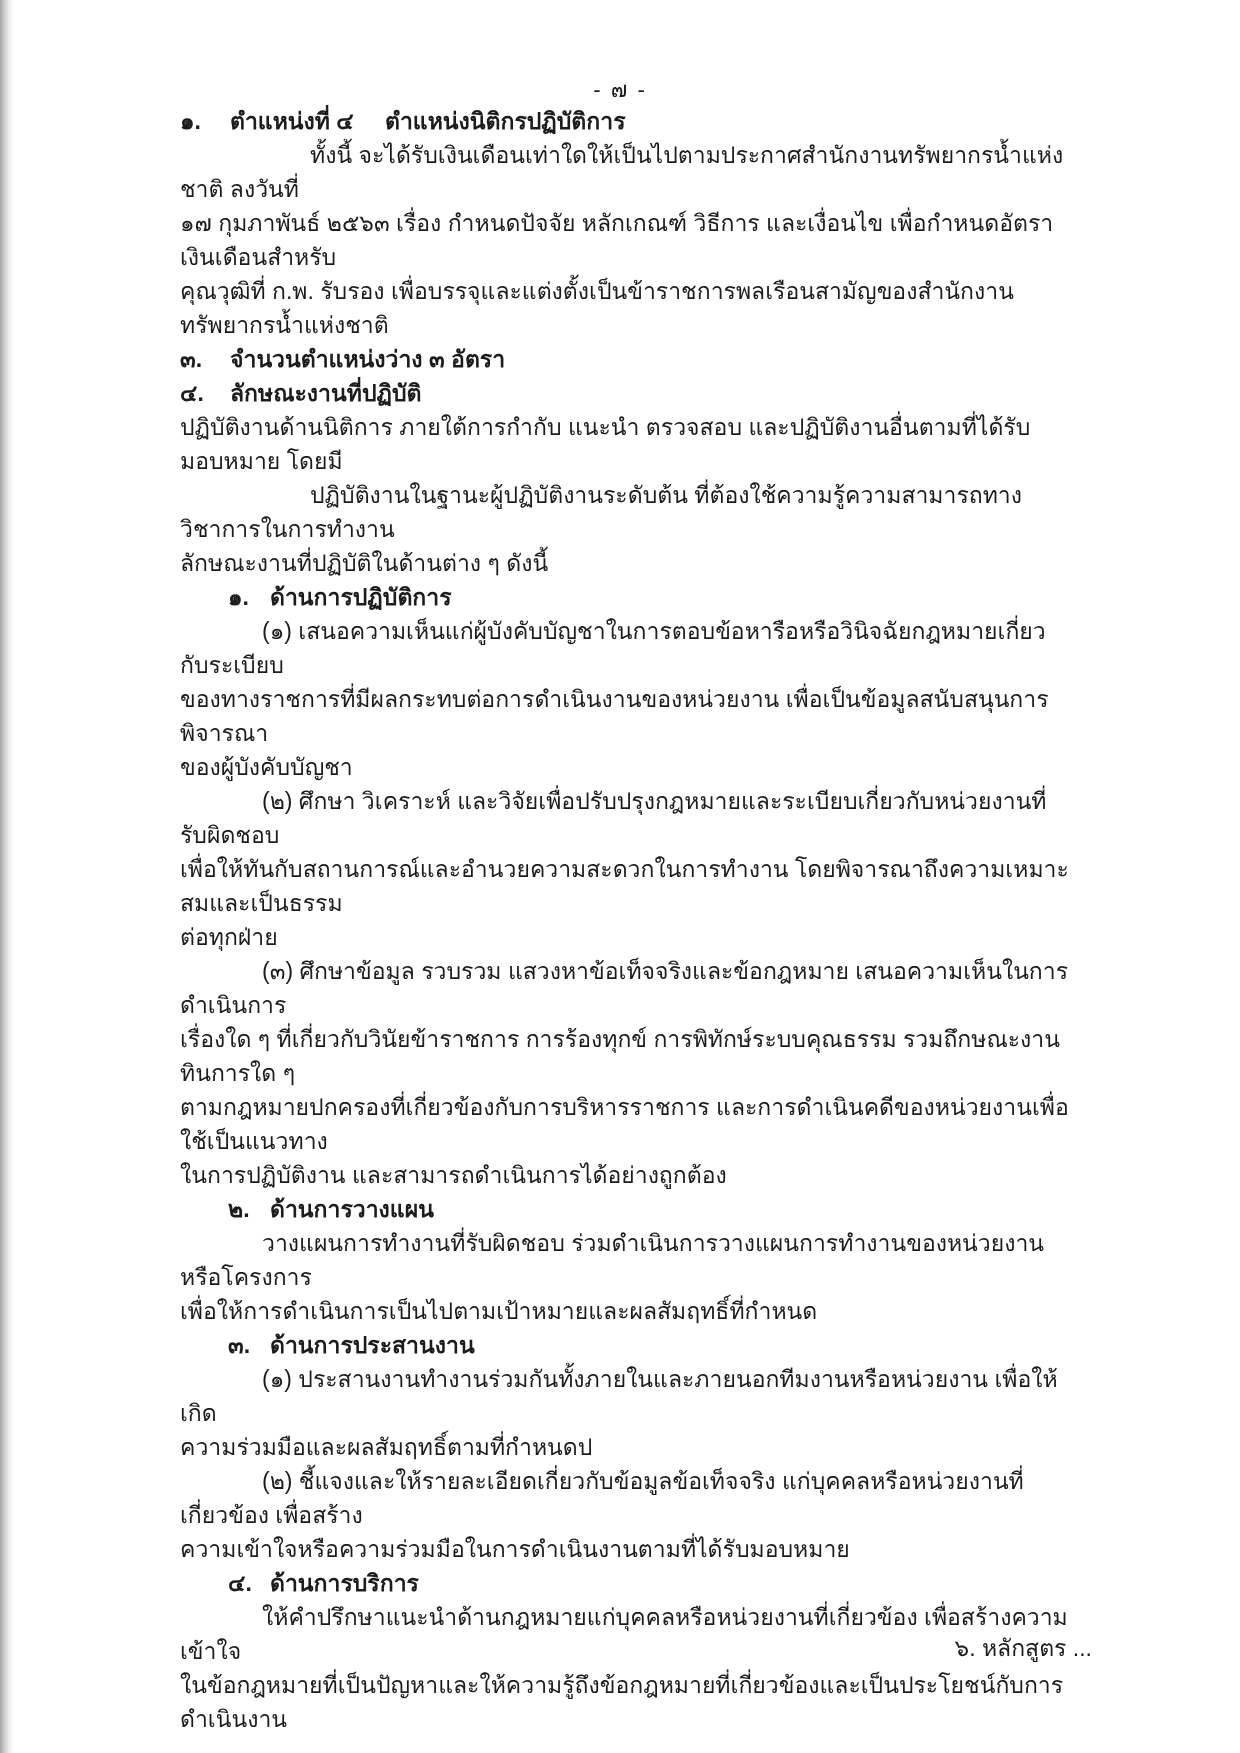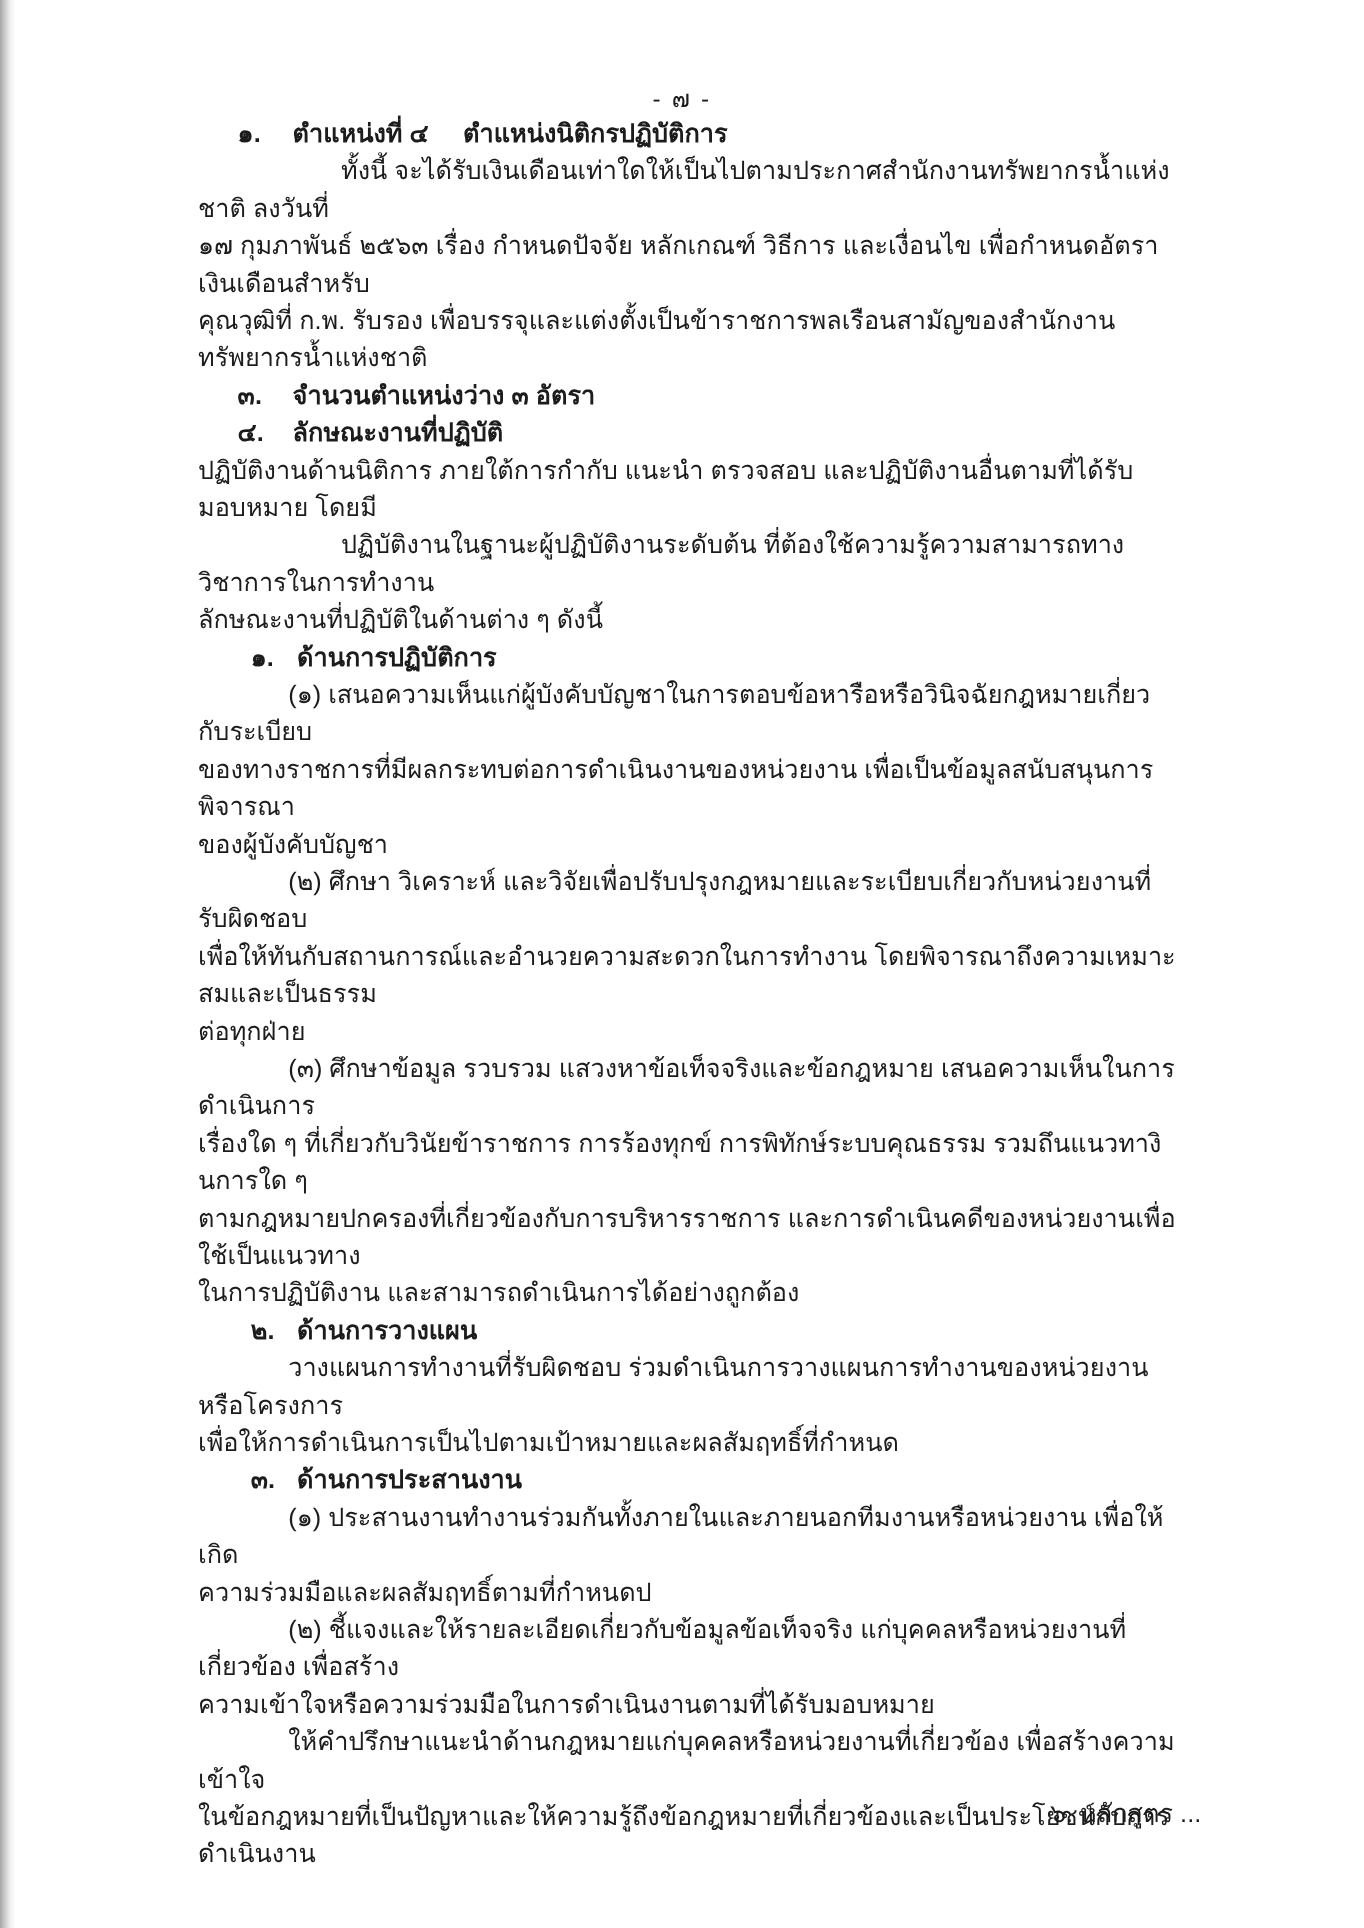--- a/index.html
+++ b/index.html
@@ -21,21 +21,21 @@
   }
   .page-number {
     position: absolute; top: 72px; left: 0; right: 0;
     text-align: center;
     font-size: 22px; letter-spacing: 2px;
   }
   .content {
     position: absolute; left: 180px; top: 104px; width: 892px;
     font-size: 23px; line-height: 34px;
   }
-  .bold { font-weight: bold; margin-left: 36px; }
+  .bold { font-weight: bold; }
   .row .no { display: inline-block; width: 50px; }
   .row .label-w1 { display: inline-block; width: 155px; }
   .sub-head { padding-left: 48px; font-weight: bold; }
   .sub-head .no { display: inline-block; width: 42px; }
   .para-main .ln-first { text-indent: 130px; }
   .para-sub .ln-first { text-indent: 82px; }
   .footer {
     position: absolute; top: 1630px; right: 148px;
     font-size: 23px;
   }
@@ -83,21 +83,21 @@
         <div class="ln">ของทางราชการที่มีผลกระทบต่อการดำเนินงานของหน่วยงาน เพื่อเป็นข้อมูลสนับสนุนการพิจารณา</div>
         <div class="ln">ของผู้บังคับบัญชา</div>
       </div>
     <div class="para-sub">
         <div class="ln ln-first">(๒) ศึกษา วิเคราะห์ และวิจัยเพื่อปรับปรุงกฎหมายและระเบียบเกี่ยวกับหน่วยงานที่รับผิดชอบ</div>
         <div class="ln">เพื่อให้ทันกับสถานการณ์และอำนวยความสะดวกในการทำงาน โดยพิจารณาถึงความเหมาะสมและเป็นธรรม</div>
         <div class="ln">ต่อทุกฝ่าย</div>
       </div>
     <div class="para-sub">
         <div class="ln ln-first">(๓) ศึกษาข้อมูล รวบรวม แสวงหาข้อเท็จจริงและข้อกฎหมาย เสนอความเห็นในการดำเนินการ</div>
-        <div class="ln">เรื่องใด ๆ ที่เกี่ยวกับวินัยข้าราชการ การร้องทุกข์ การพิทักษ์ระบบคุณธรรม รวมถึนแนวทางินการใด ๆ</div>
+        <div class="ln">เรื่องใด ๆ ที่เกี่ยวกับวินัยข้าราชการ การร้องทุกข์ การพิทักษ์ระบบคุณธรรม รวมถึกษณะงานทินการใด ๆ</div>
         <div class="ln">ตามกฎหมายปกครองที่เกี่ยวข้องกับการบริหารราชการ และการดำเนินคดีของหน่วยงานเพื่อใช้เป็นแนวทาง</div>
         <div class="ln">ในการปฏิบัติงาน และสามารถดำเนินการได้อย่างถูกต้อง</div>
       </div>
 
     <div class="sub-head">
       <span class="no">๒.</span><span>ด้านการวางแผน</span>
     </div>
     <div class="para-sub">
         <div class="ln ln-first">วางแผนการทำงานที่รับผิดชอบ ร่วมดำเนินการวางแผนการทำงานของหน่วยงานหรือโครงการ</div>
         <div class="ln">เพื่อให้การดำเนินการเป็นไปตามเป้าหมายและผลสัมฤทธิ์ที่กำหนด</div>
@@ -108,20 +108,23 @@
     </div>
     <div class="para-sub">
         <div class="ln ln-first">(๑) ประสานงานทำงานร่วมกันทั้งภายในและภายนอกทีมงานหรือหน่วยงาน เพื่อให้เกิด</div>
         <div class="ln">ความร่วมมือและผลสัมฤทธิ์ตามที่กำหนดป</div>
       </div>
     <div class="para-sub">
         <div class="ln ln-first">(๒) ชี้แจงและให้รายละเอียดเกี่ยวกับข้อมูลข้อเท็จจริง แก่บุคคลหรือหน่วยงานที่เกี่ยวข้อง เพื่อสร้าง</div>
         <div class="ln">ความเข้าใจหรือความร่วมมือในการดำเนินงานตามที่ได้รับมอบหมาย</div>
       </div>
 
+    <div class="sub-head">
+      <span class="no">๔.</span><span>ด้านการบริการ</span>
+    </div>
     <div class="para-sub">
         <div class="ln ln-first">ให้คำปรึกษาแนะนำด้านกฎหมายแก่บุคคลหรือหน่วยงานที่เกี่ยวข้อง เพื่อสร้างความเข้าใจ</div>
         <div class="ln">ในข้อกฎหมายที่เป็นปัญหาและให้ความรู้ถึงข้อกฎหมายที่เกี่ยวข้องและเป็นประโยชน์กับการดำเนินงาน</div>
       </div>
 
   </div>
 
   <div class="footer">๖. หลักสูตร ...</div>
 </div>
 

